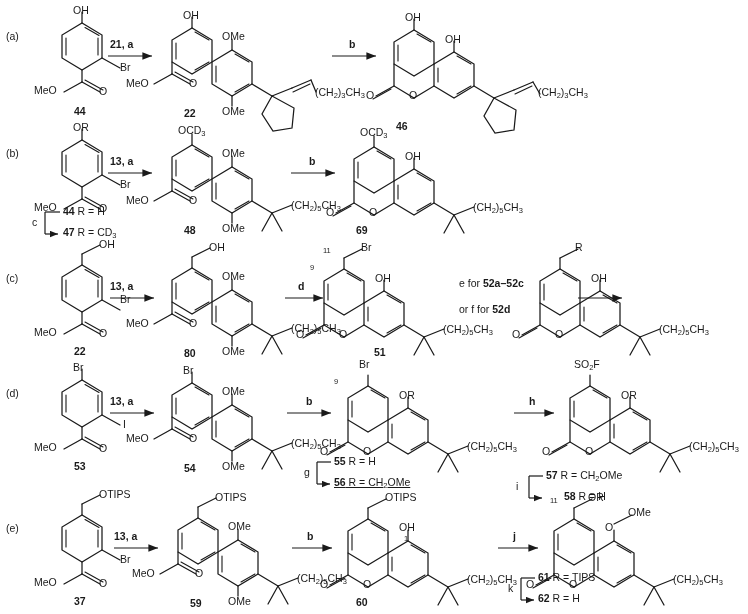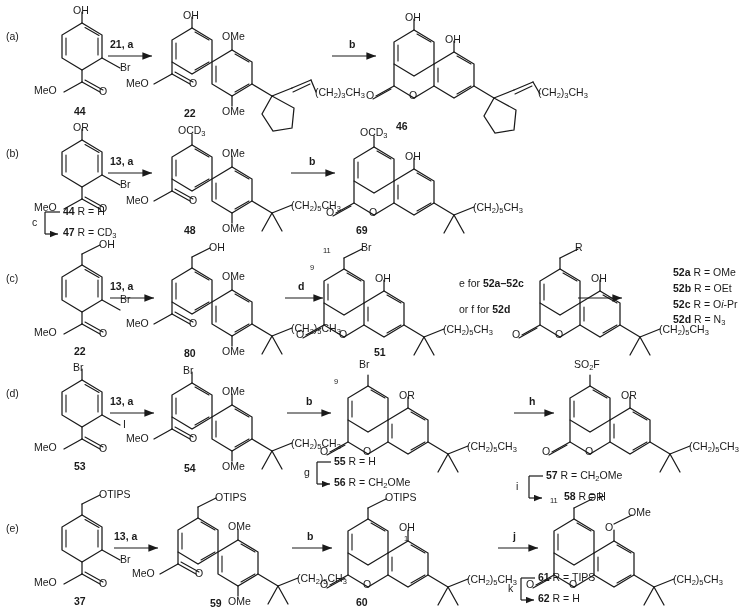--- a/index.html
+++ b/index.html
@@ -426,26 +426,20 @@
 <span class="lbl" style="left:443px;top:323px;">(CH<span class="sub">2</span>)<span class="sub">5</span>CH<span class="sub">3</span></span>
 
 <span class="lbl" style="left:459px;top:277px;">e for <span class="bold">52a–52c</span></span>
 <span class="lbl" style="left:459px;top:303px;">or f for <span class="bold">52d</span></span>
 <span class="lbl" style="left:575px;top:241px;">R</span>
 <span class="lbl" style="left:591px;top:272px;">OH</span>
 <span class="lbl" style="left:512px;top:328px;">O</span>
 <span class="lbl" style="left:555px;top:328px;">O</span>
 <span class="lbl" style="left:659px;top:323px;">(CH<span class="sub">2</span>)<span class="sub">5</span>CH<span class="sub">3</span></span>
 
-<span class="rgroup" style="left:673px;top:265px;">
-  <span class="bold">52a</span> R = OMe<br>
-  <span class="bold">52b</span> R = OEt<br>
-  <span class="bold">52c</span> R = O<span class="ital">i</span>-Pr<br>
-  <span class="bold">52d</span> R = N<span class="sub">3</span>
-</span>
 
 <span class="rowlab" style="left:6px;top:387px;">(d)</span>
 <span class="lbl" style="left:73px;top:361px;">Br</span>
 <span class="lbl" style="left:123px;top:418px;">I</span>
 <span class="lbl" style="left:34px;top:441px;">MeO</span>
 <span class="lbl" style="left:99px;top:442px;">O</span>
 <span class="cnum" style="left:74px;top:460px;">53</span>
 <span class="lbl bold" style="left:110px;top:395px;">13, a</span>
 
 <span class="lbl" style="left:183px;top:364px;">Br</span>
@@ -458,21 +452,21 @@
 <span class="lbl bold" style="left:306px;top:395px;">b</span>
 
 <span class="lbl" style="left:359px;top:358px;">Br</span>
 <span class="lbl" style="left:334px;top:377px;font-size:7.5px;">9</span>
 <span class="lbl" style="left:399px;top:389px;">OR</span>
 <span class="lbl" style="left:320px;top:445px;">O</span>
 <span class="lbl" style="left:363px;top:445px;">O</span>
 <span class="lbl" style="left:467px;top:440px;">(CH<span class="sub">2</span>)<span class="sub">5</span>CH<span class="sub">3</span></span>
 <span class="lbl" style="left:304px;top:466px;">g</span>
 <span class="lbl" style="left:334px;top:455px;"><span class="bold">55</span> R = H</span>
-<span class="lbl" style="left:334px;top:476px;"><span class="bold">56</span> R = CH<span class="sub">2</span>OMe</span>
+<span class="lbl" style="left:334px;top:476px;text-decoration:underline;"><span class="bold">56</span> R = CH<span class="sub">2</span>OMe</span>
 
 <span class="lbl bold" style="left:529px;top:395px;">h</span>
 <span class="lbl" style="left:574px;top:358px;">SO<span class="sub">2</span>F</span>
 <span class="lbl" style="left:621px;top:389px;">OR</span>
 <span class="lbl" style="left:542px;top:445px;">O</span>
 <span class="lbl" style="left:585px;top:445px;">O</span>
 <span class="lbl" style="left:689px;top:440px;">(CH<span class="sub">2</span>)<span class="sub">5</span>CH<span class="sub">3</span></span>
 <span class="lbl" style="left:516px;top:480px;">i</span>
 <span class="lbl" style="left:546px;top:469px;"><span class="bold">57</span> R = CH<span class="sub">2</span>OMe</span>
 <span class="lbl" style="left:564px;top:490px;"><span class="bold">58</span> R = H</span>
@@ -483,21 +477,21 @@
 <span class="lbl" style="left:34px;top:576px;">MeO</span>
 <span class="lbl" style="left:99px;top:577px;">O</span>
 <span class="cnum" style="left:74px;top:595px;">37</span>
 <span class="lbl bold" style="left:114px;top:530px;">13, a</span>
 
 <span class="lbl" style="left:215px;top:491px;">OTIPS</span>
 <span class="lbl" style="left:228px;top:520px;">OMe</span>
 <span class="lbl" style="left:228px;top:595px;">OMe</span>
 <span class="lbl" style="left:132px;top:567px;">MeO</span>
 <span class="lbl" style="left:195px;top:567px;">O</span>
-<span class="cnum" style="left:190px;top:597px;margin-left:20px;">59</span>
+<span class="cnum" style="left:190px;top:597px;">59</span>
 <span class="lbl" style="left:297px;top:572px;">(CH<span class="sub">2</span>)<span class="sub">5</span>CH<span class="sub">3</span></span>
 <span class="lbl bold" style="left:307px;top:530px;">b</span>
 
 <span class="lbl" style="left:385px;top:491px;">OTIPS</span>
 <span class="lbl" style="left:399px;top:521px;">OH</span>
 <span class="lbl" style="left:404px;top:534px;font-size:7.5px;">1</span>
 <span class="lbl" style="left:320px;top:578px;">O</span>
 <span class="lbl" style="left:363px;top:578px;">O</span>
 <span class="cnum" style="left:356px;top:596px;">60</span>
 <span class="lbl" style="left:467px;top:573px;">(CH<span class="sub">2</span>)<span class="sub">5</span>CH<span class="sub">3</span></span>

